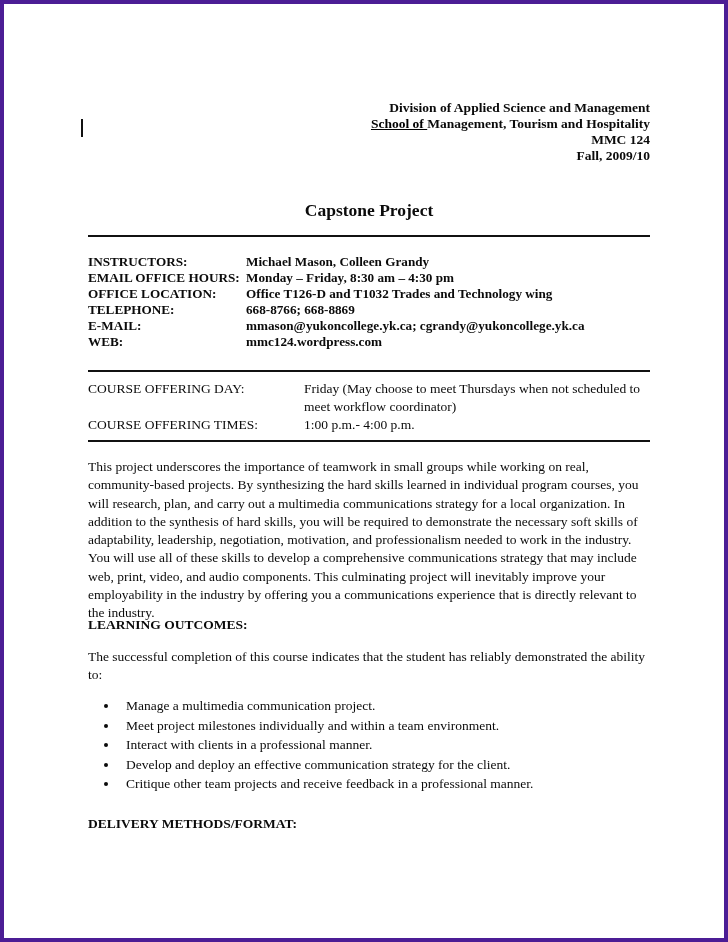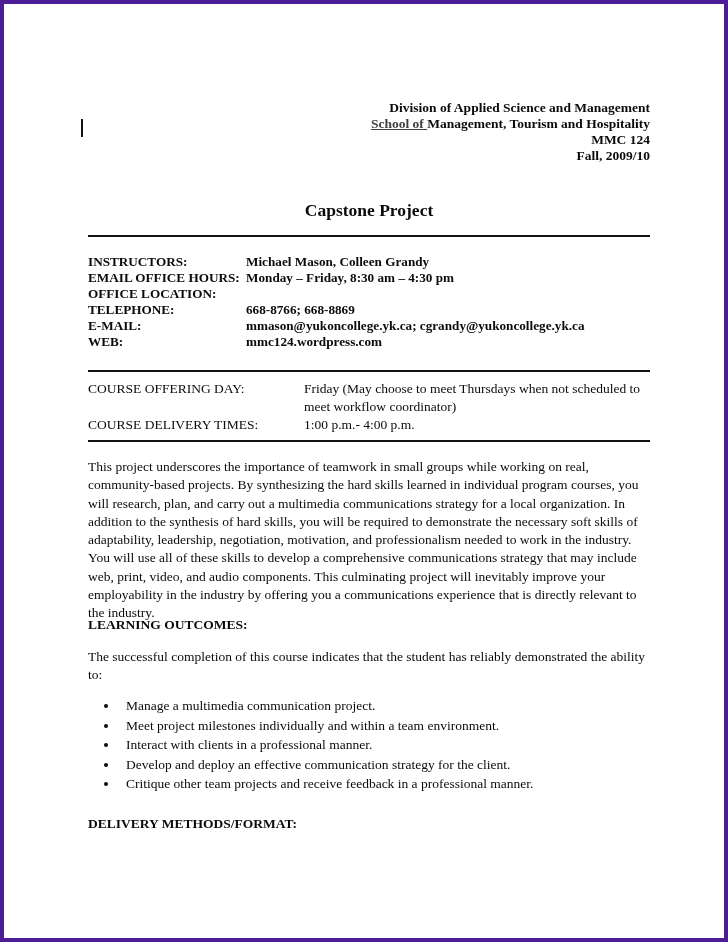--- a/index.html
+++ b/index.html
@@ -11,21 +11,21 @@
     background: #ffffff;
     border: 4px solid #4c1d95;
     overflow: hidden;
     font-family: "Liberation Serif", "DejaVu Serif", serif;
     color: #0b0b0b;
   }
   .content { position: absolute; left: 84px; width: 562px; }
 
   
   .header-block { top: 96px; text-align: right; font-weight: bold; font-size: 13.5px; line-height: 16px; }
-  .link { color: #404040; text-decoration: underline; cursor: pointer; }
+  .link { color: #000000; text-decoration: underline; cursor: pointer; }
 
   
   .change-bar { position: absolute; left: 77px; top: 115px; width: 2px; height: 18px; background: #111; }
 
   
   .doc-title { top: 196px; text-align: center; font-weight: bold; font-size: 17.5px; }
 
   .hrule { position: absolute; left: 84px; width: 562px; height: 2px; background: #111; }
   .hr1 { top: 231px; }
   .hr2 { top: 366px; }
@@ -78,20 +78,21 @@
     <div class="contact-row">
       <span class="lbl">INSTRUCTORS:</span>
       <span class="val">Michael Mason, Colleen Grandy</span>
     </div>
     <div class="contact-row">
       <span class="lbl">EMAIL OFFICE HOURS:</span>
       <span class="val">Monday – Friday, 8:30 am – 4:30 pm</span>
     </div>
     <div class="contact-row">
       <span class="lbl">OFFICE LOCATION:</span>
+      <span class="val">Office T126-D and T1032 Trades and Technology wing</span>
     </div>
     <div class="contact-row">
       <span class="lbl">TELEPHONE:</span>
       <span class="val">668-8766; 668-8869</span>
     </div>
     <div class="contact-row">
       <span class="lbl">E-MAIL:</span>
       <span class="val">mmason@yukoncollege.yk.ca; cgrandy@yukoncollege.yk.ca</span>
     </div>
     <div class="contact-row">
@@ -101,21 +102,21 @@
   </div>
 
   <div class="hrule hr2"></div>
 
   <div class="content offering-block">
     <div class="offering-row">
       <span class="lbl">COURSE OFFERING DAY:</span>
       <span class="val">Friday (May choose to meet Thursdays when not scheduled to meet workflow coordinator)</span>
     </div>
     <div class="offering-row">
-      <span class="lbl">COURSE DELIVERY TIMES:</span>
+      <span class="lbl">COURSE OFFERING TIMES:</span>
       <span class="val">1:00 p.m.- 4:00 p.m.</span>
     </div>
   </div>
 
   <div class="hrule hr3"></div>
 
   <div class="content description-block">This project underscores the importance of teamwork in small groups while working on real, community-based projects.  By synthesizing the hard skills learned in individual program courses, you will research, plan, and carry out a multimedia communications strategy for a local organization.  In addition to the synthesis of hard skills, you will be required to demonstrate the necessary soft skills of adaptability, leadership, negotiation, motivation, and professionalism needed to work in the industry. You will use all of these skills to develop a comprehensive communications strategy that may include web, print, video, and audio components. This culminating project will inevitably improve your employability in the industry by offering you a communications experience that is directly relevant to the industry.</div>
 
   <div class="content lo-heading">LEARNING OUTCOMES:</div>
   <div class="content lo-list">

